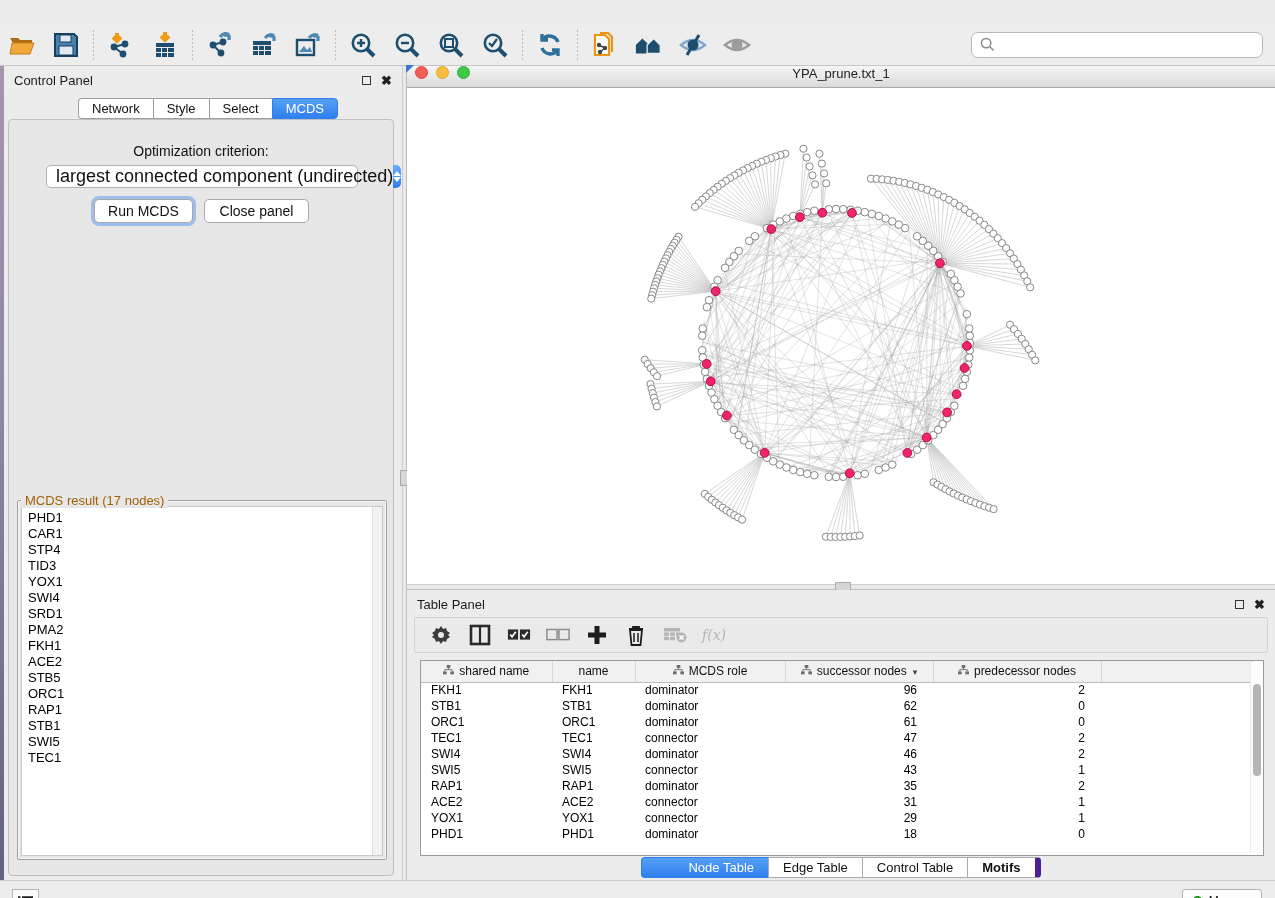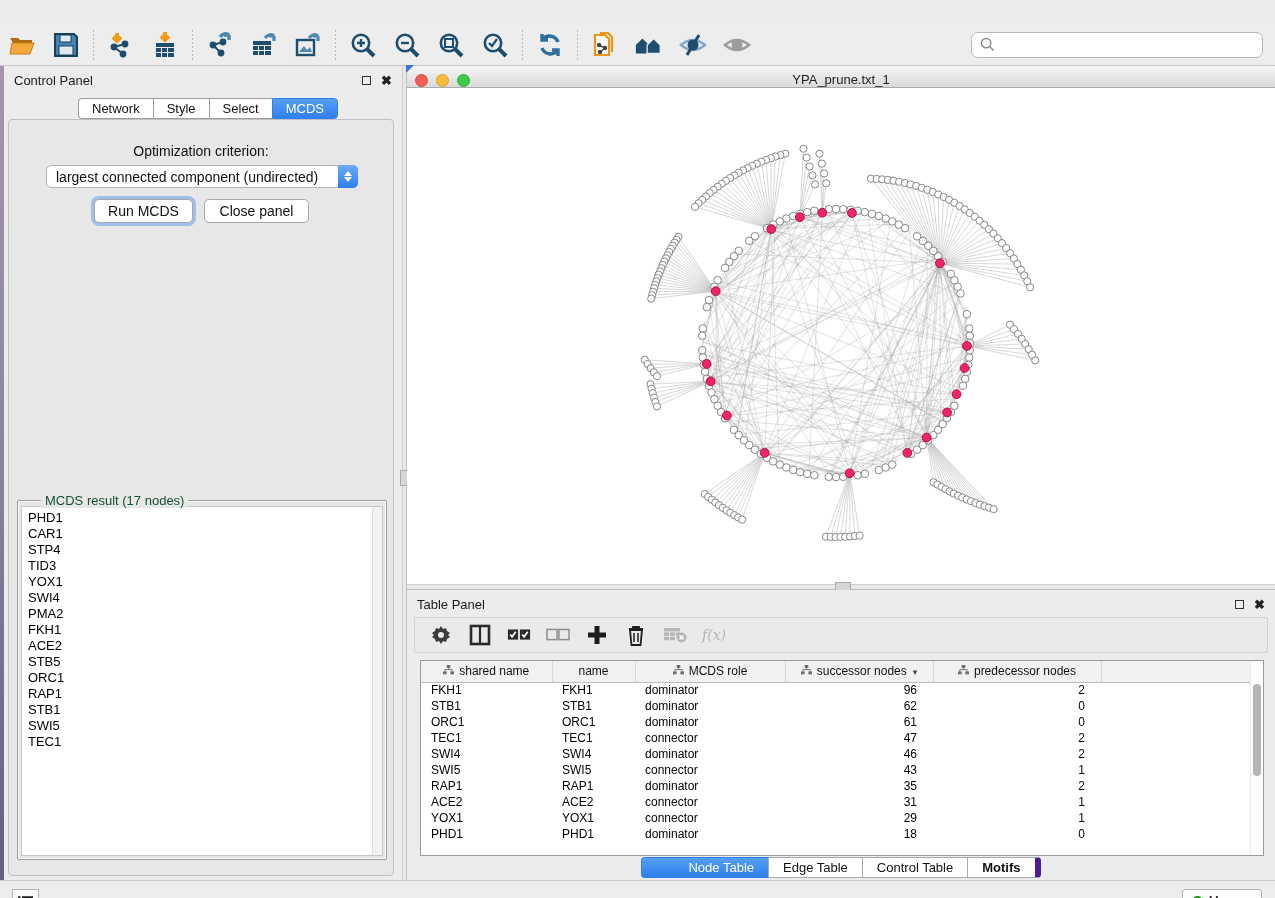--- a/index.html
+++ b/index.html
@@ -43,40 +43,40 @@
   .cp-tab:last-child { border-right:1px solid #9d9d9d; border-radius:0 4px 4px 0; }
   .cp-tab.active { background:linear-gradient(#55a0f4,#2f7fee); color:#fff;
     border-color:#2f7fee; }
   #cp-body { position:absolute; left:4px; top:53px; width:386px; height:757px;
     background:#e7e7e7; border:1px solid #c0c0c0; border-radius:4px; }
   #opt-label { position:absolute; left:0; top:23px; width:100%; text-align:center;
     font-size:14px; color:#111; }
   #opt-select { position:absolute; left:37px; top:45px; width:312px; height:23px;
     background:#fff; border:1px solid #b3b3b3; border-radius:5px; display:flex;
     align-items:center; cursor:pointer; }
-  #opt-select .sel-text { flex:1; font-size:14px; padding-left:9px; color:#111;
+  #opt-select .sel-text { flex:1; font-size:18px; padding-left:9px; color:#111;
     white-space:nowrap; }
   #opt-select .sel-stepper { width:20px; height:23px; margin-right:-1px;
     background:linear-gradient(#6aacf7,#2e7ef0); border-radius:0 5px 5px 0;
     display:flex; flex-direction:column; align-items:center; justify-content:center;
     gap:1px; }
   .chev { width:0; height:0; border-left:4px solid transparent; border-right:4px solid transparent; }
   .chev.up { border-bottom:5px solid #fff; }
   .chev.down { border-top:5px solid #fff; }
   .cp-btn { position:absolute; top:79px; height:24px; background:#fff;
     border:1px solid #a8a8a8; border-radius:5px; font-size:14px; color:#111;
     font-family:"Liberation Sans", sans-serif; cursor:pointer; }
   #run-btn { left:85px; width:99px; box-shadow:0 0 0 3px rgba(110,165,240,.6); }
   #closepanel-btn { left:195px; width:105px; }
   #mcds-group { position:absolute; left:8px; top:373px; width:370px; height:367px; }
   #mcds-group .group-border { position:absolute; left:0; top:7px; right:0; bottom:0;
     border:1px solid #9f9f9f; border-radius:2px;
     box-shadow:inset 0 0 0 1px #f8f8f8; }
-  #mcds-group .group-title { position:absolute; left:24px; top:0; background:#e7e7e7;
-    padding:0 4px; font-size:13px; color:#14532d; z-index:2; }
+  #mcds-group .group-title { position:absolute; left:4px; top:0; background:#e7e7e7;
+    padding:0 4px; font-size:13px; color:#a16207; z-index:2; }
   #mcds-list { position:absolute; left:4px; top:13px; right:4px; bottom:4px;
     background:#fff; border:1px solid #c9c9c9; overflow:hidden; }
   #mcds-list ul { list-style:none; padding:3px 0 0 6px; }
   #mcds-list li { font-size:13px; line-height:16px; color:#000; }
   #mcds-scroll { position:absolute; right:0; top:0; width:10px; bottom:0;
     background:#f2f2f2; border-left:1px solid #e0e0e0; }
 
   
   #v-split { left:402px; top:42px; width:5px; height:814px; background:#e9e9e9;
     border-left:1px solid #cccccc; border-right:1px solid #bfbfbf; cursor:col-resize; }
@@ -84,21 +84,21 @@
     border:1px solid #aaa; }
   #v-split .grip { left:-3px; top:404px; width:9px; height:16px; }
   #h-split { left:407px; top:560px; width:868px; height:6px; background:#e9e9e9;
     border-top:1px solid #cfcfcf; border-bottom:1px solid #bfbfbf; cursor:row-resize; }
   #h-split .grip { left:428px; top:-3px; width:16px; height:9px; }
 
   
   #network-window { left:407px; top:42px; width:868px; height:518px; background:#fff; }
   #net-titlebar { position:absolute; left:0; top:0; width:100%; height:22px;
     background:linear-gradient(#f6f6f6,#dadada); border-bottom:1px solid #ababab;
-    display:flex; align-items:flex-end; }
+    display:flex; align-items:flex-start; }
   #focus-corner { position:absolute; left:-1px; top:-1px; width:0; height:0;
     border-top:8px solid #3b76d6; border-right:8px solid transparent; z-index:5; }
   .traffic { width:13px; height:13px; border-radius:50%; margin-left:8px; cursor:pointer; }
   .traffic.red { background:#f25e56; border:1px solid #d94c44; }
   .traffic.yellow { background:#f6bd3e; border:1px solid #dfa32c; }
   .traffic.green { background:#3ec946; border:1px solid #2eac37; }
   #net-title { position:absolute; left:0; width:100%; text-align:center; font-size:13px;
     font-weight:500; color:#222; pointer-events:none; }
   #net-canvas { position:absolute; left:0; top:22px; width:868px; height:496px;
     background:#fff; }
@@ -330,20 +330,21 @@
         <div class="group-border"></div>
         <div class="group-title">MCDS result (17 nodes)</div>
         <div id="mcds-list">
           <ul id="mcds-ul">
               <li>PHD1</li>
               <li>CAR1</li>
               <li>STP4</li>
               <li>TID3</li>
               <li>YOX1</li>
               <li>SWI4</li>
+              <li>SRD1</li>
               <li>PMA2</li>
               <li>FKH1</li>
               <li>ACE2</li>
               <li>STB5</li>
               <li>ORC1</li>
               <li>RAP1</li>
               <li>STB1</li>
               <li>SWI5</li>
               <li>TEC1</li>
             </ul>

